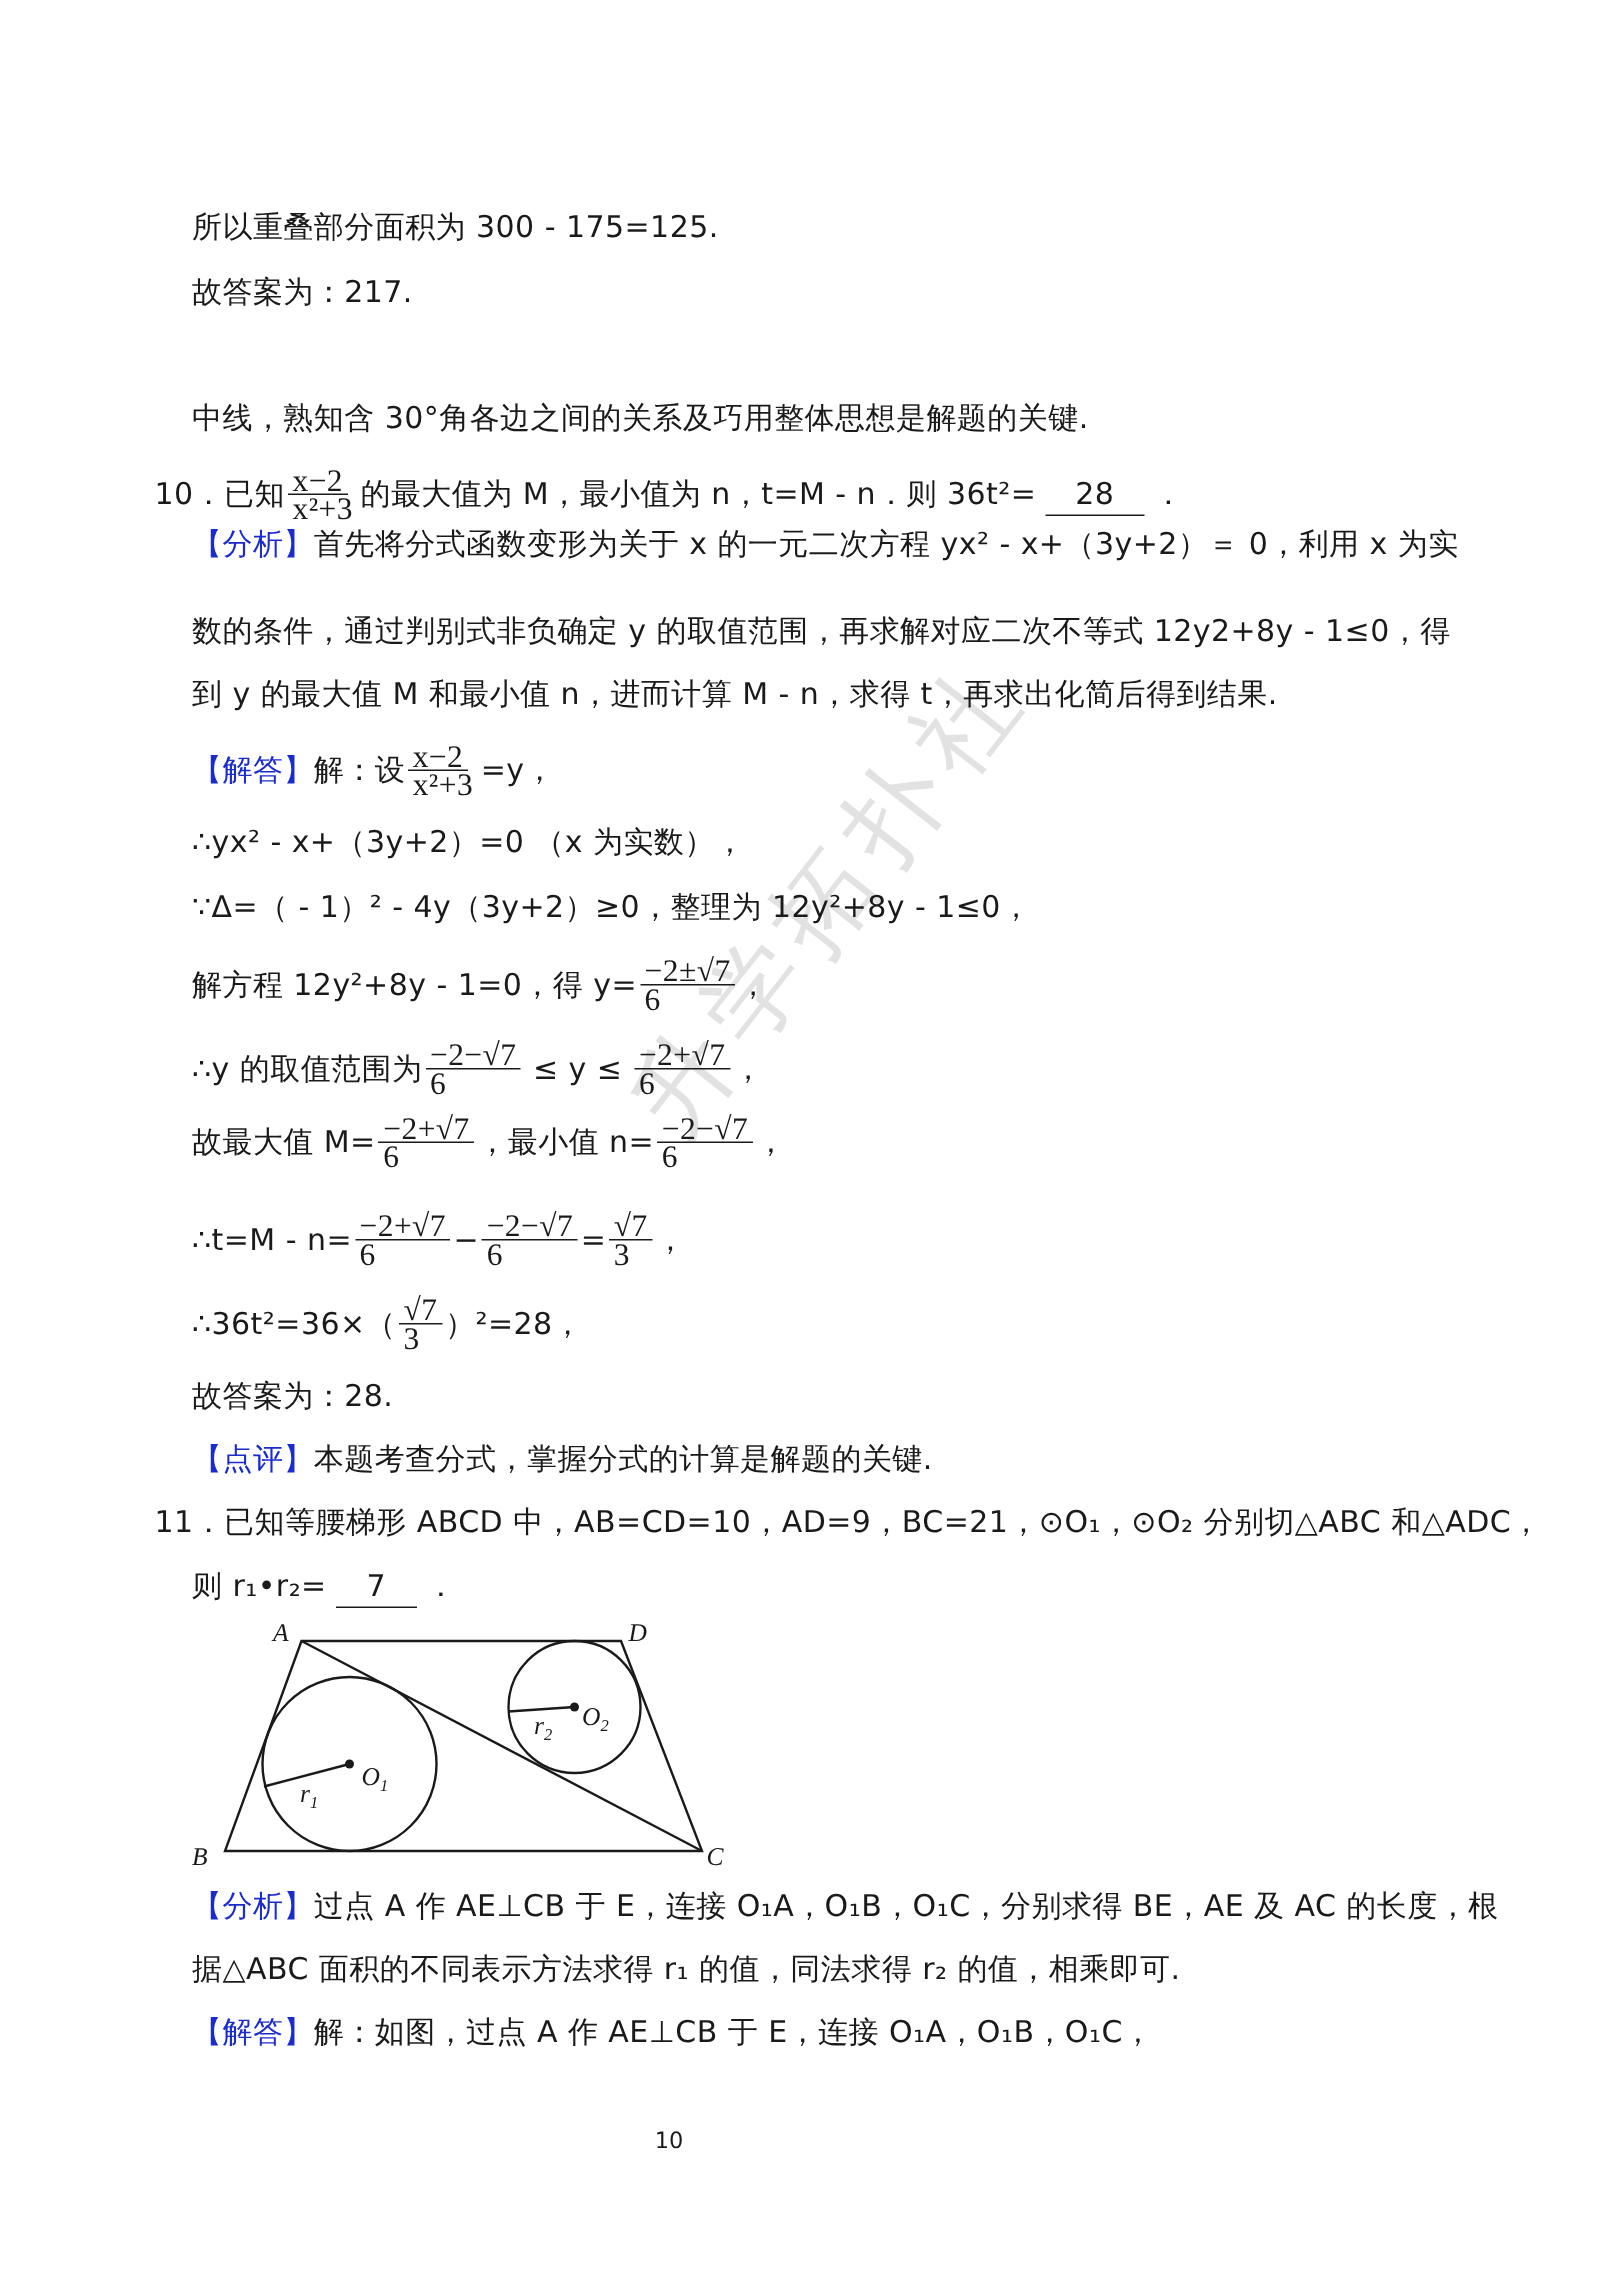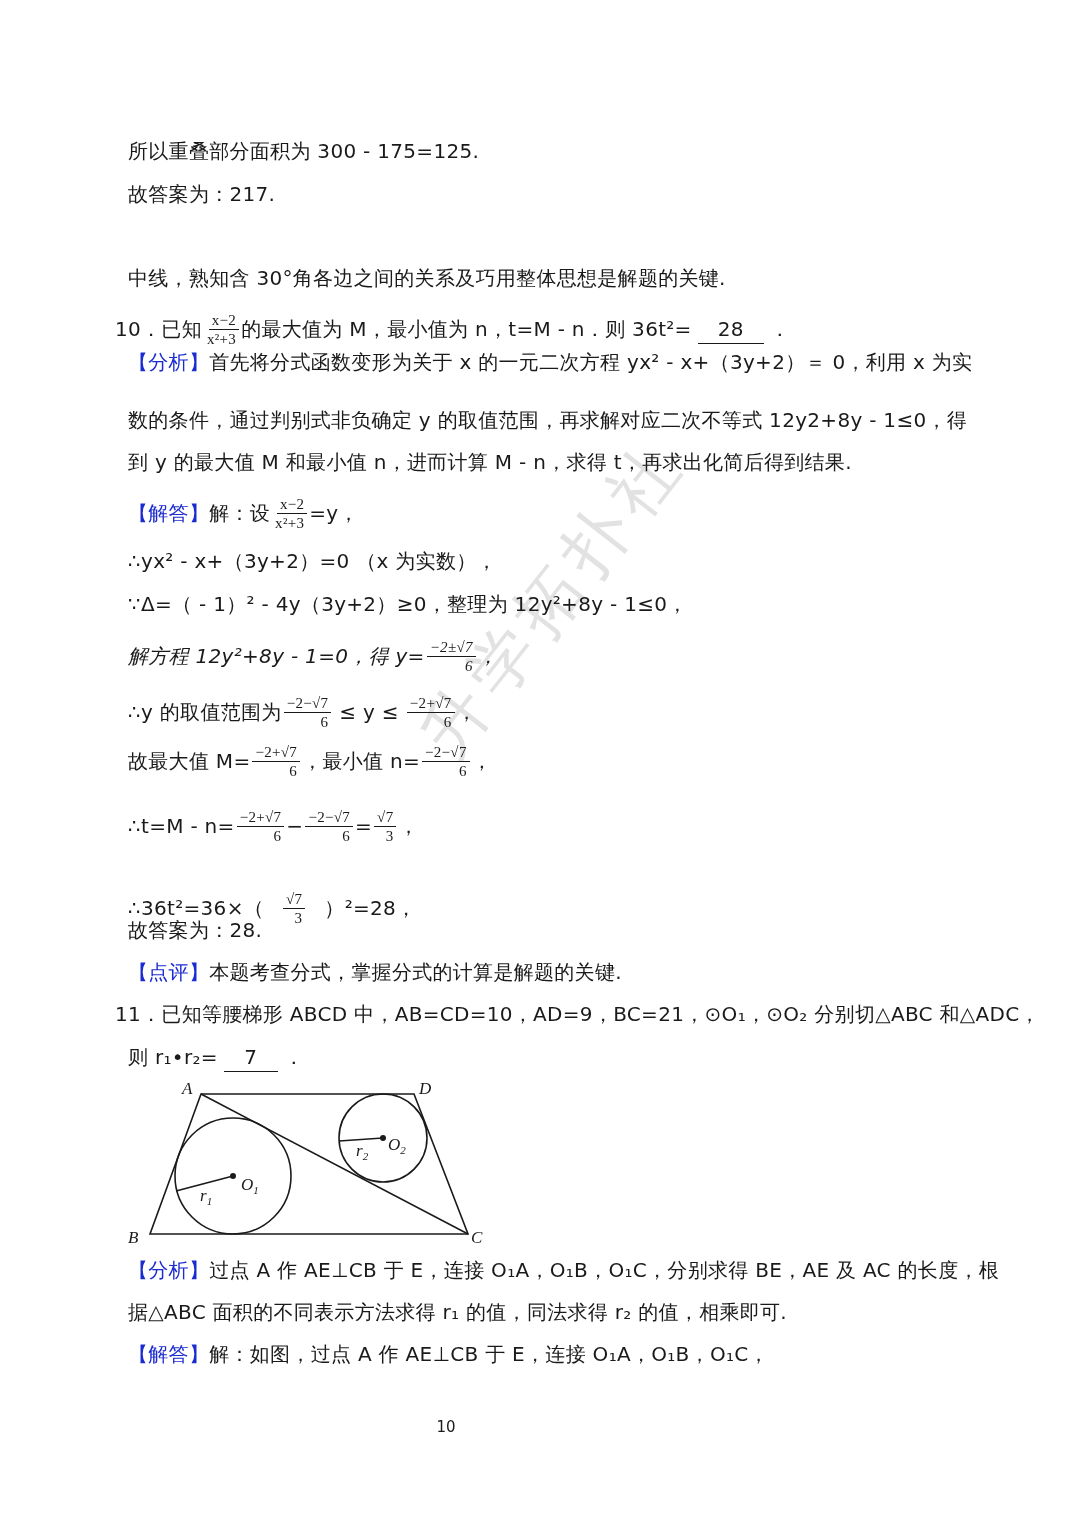--- a/index.html
+++ b/index.html
@@ -1,22 +1,22 @@
 <!DOCTYPE html>
 <html><head>
 <meta charset="utf-8">
 <style>
   * { margin: 0; padding: 0; box-sizing: border-box; }
   html, body { width: 1080px; height: 1528px; background: #ffffff; overflow: hidden; }
   body { position: relative; font-family: "DejaVu Sans", "Liberation Sans", sans-serif; color: #1a1a1a; font-size: 20px; }
   .page { position: absolute; left: 0; top: 0; width: 1080px; height: 1528px; background: #fff; }
   .line { position: absolute; left: 128px; white-space: nowrap; font-size: 20px; line-height: 28px; letter-spacing: 0.3px; }
-  .line.q { left: 103px; margin-left: 12px; }
+  .line.q { left: 103px; }
   .tag { color: #2a3fb8; }
-  .frac { display: inline-flex; flex-direction: column; align-items: flex-end; vertical-align: middle; font-family: "Liberation Serif", "DejaVu Serif", serif; font-size: 15px; line-height: 18px; margin: 0 2px; }
+  .frac { display: inline-flex; flex-direction: column; align-items: flex-start; vertical-align: middle; font-family: "Liberation Serif", "DejaVu Serif", serif; font-size: 21px; line-height: 18px; margin: 0 2px; }
   .frac .num { border-bottom: 1.5px solid #1a1a1a; padding: 0 3px; }
   .frac .den { padding: 0 3px; }
   .blank { display: inline-block; border-bottom: 1.5px solid #1a1a1a; min-width: 66px; text-align: center; margin: 0 6px; }
   .watermark { position: absolute; left: 400px; top: 720px; transform: rotate(-52deg); transform-origin: left top; font-size: 66px; color: rgba(190,190,190,0.45); letter-spacing: 10px; font-family: "DejaVu Serif", serif; white-space: nowrap; }
   .figure { position: absolute; left: 120px; top: 1075px; width: 380px; height: 175px; }
   .pageno { position: absolute; left: 0; width: 892px; top: 1418px; text-align: center; font-size: 15px; }
 </style>
 </head>
 <body>
 
@@ -52,21 +52,21 @@
     <span class="frac">
         <span class="num">x−2</span>
         <span class="den">x²+3</span>
       </span>
     <span>=y，</span>
   </div>
 
   <div class="line" style="top:547px">∴yx² - x+（3y+2）=0 （x 为实数），</div>
   <div class="line" style="top:590px">∵Δ=（ - 1）² - 4y（3y+2）≥0，整理为 12y²+8y - 1≤0，</div>
 
-  <div class="line" style="top:634px; height:44px; display:flex; align-items:center;font-style:italic;">
+  <div class="line" style="top:634px; height:44px; display:flex; align-items:center;">
     <span>解方程 12y²+8y - 1=0，得 y=</span>
     <span class="frac">
         <span class="num">−2±√7</span>
         <span class="den">6</span>
       </span>
     <span>，</span>
   </div>
 
   <div class="line" style="top:689px; height:46px; display:flex; align-items:center;">
     <span>∴y 的取值范围为</span>
@@ -108,21 +108,21 @@
         <span class="den">6</span>
       </span>
     <span>=</span>
     <span class="frac">
         <span class="num">√7</span>
         <span class="den">3</span>
       </span>
     <span>，</span>
   </div>
 
-  <div class="line" style="top:884px; height:48px; display:flex; align-items:center;gap:17px;">
+  <div class="line" style="top:858px; height:48px; display:flex; align-items:center;">
     <span>∴36t²=36×（</span>
     <span class="frac">
         <span class="num">√7</span>
         <span class="den">3</span>
       </span>
     <span>）²=28，</span>
   </div>
 
   <div class="line" style="top:916px">故答案为：28.</div>
   <div class="line" style="top:958px">

